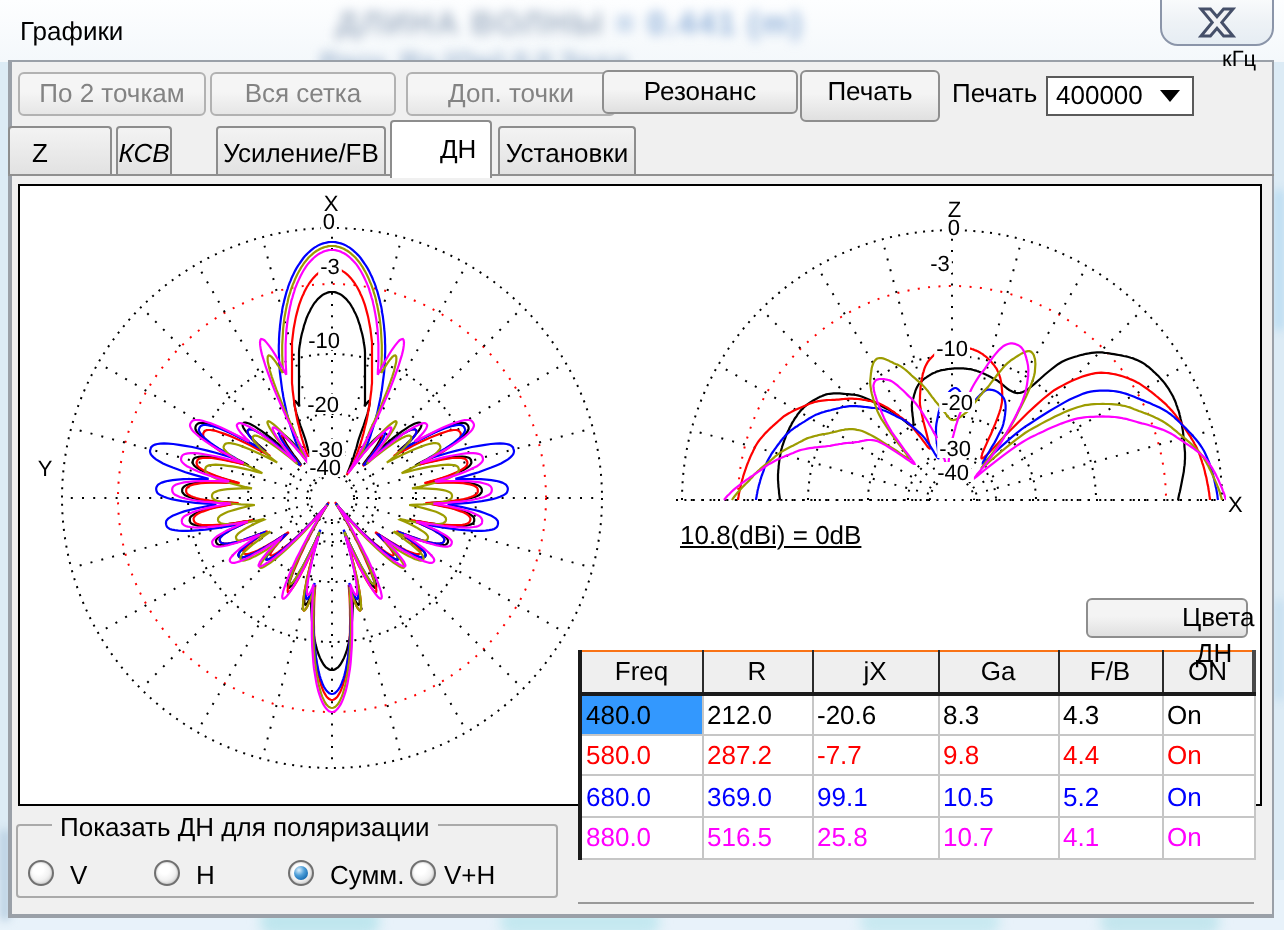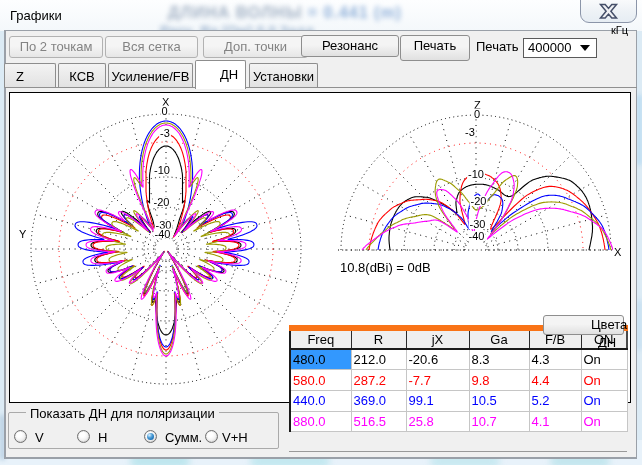--- a/index.html
+++ b/index.html
@@ -23,21 +23,21 @@
   background:linear-gradient(#f3f3f3,#e2e2e2); font-size:13px; color:#000; text-align:center; }
 .tab.active { background:#fff; z-index:5; }
 .panel { left:9px; top:92px; width:622px; height:311px; background:#fff; border:1px solid #000; }
 .gbox { left:8px; top:412px; width:271px; height:37px; border:1px solid #aaa; border-radius:2px; }
 .gboxlab { left:26px; top:406px; font-size:13px; color:#000; background:#f0f0f0; padding:0 4px; }
 .radio { position:absolute; width:13px; height:13px; border-radius:50%;
   border:1px solid #707070; background:radial-gradient(circle at 38% 32%, #ffffff 25%, #f2f2f2 55%, #d4d4d4 85%, #c4c4c4); box-shadow:inset 0 0 1px #aaa; }
 .radio.sel::after { content:""; position:absolute; left:2px; top:2px; width:7px; height:7px; border-radius:50%;
   background:radial-gradient(circle at 35% 30%, #cde7f9 5%, #4f9fd8 40%, #1a6fb5 75%, #10508a); }
 .rlab { position:absolute; font-size:13px; color:#000; }
-table.grid { position:absolute; left:289px; top:325px; border-top:6px solid #f97316; border-collapse:collapse; background:#fff;
+table.grid { position:absolute; left:289px; top:325px; border-top:1px solid #f97316; border-collapse:collapse; background:#fff;
   font-size:13px; table-layout:fixed; }
 table.grid td:first-child, table.grid th:first-child { border-left:2px solid #1b1b1b; }
 table.grid th:last-child { border-right:2px solid #4a4a4a; }
 table.grid th { background:#efefef; border:1px solid #2b2b2b; border-top:none;font-weight:normal; height:21px; padding:0;
   border-bottom:2px solid #1b1b1b; }
 table.grid td { border:1px solid #c6c6c6; height:20.7px; padding:0 0 0 2px; overflow:hidden; white-space:nowrap; }
 .blur-strip { filter:blur(3px); }
 </style></head>
 <body>
 <div class="abs" style="left:0;top:440px;width:642px;height:25px;background:#e8f2fa;"></div>
@@ -67,21 +67,21 @@
 <div class="btn dis" style="left:105px;top:36px;width:93px;height:22px;">Вся сетка</div>
 <div class="btn dis" style="left:203px;top:36px;width:105px;height:22px;">Доп. точки</div>
 <div class="btn" style="left:301px;top:35px;width:98px;height:22px;">Резонанс</div>
 <div class="btn" style="left:400px;top:35px;width:70px;height:26px;">Печать</div>
 <div class="abs" style="left:476px;top:39px;font-size:13px;">Печать</div>
 <div class="abs" style="left:523px;top:38px;width:74px;height:20px;border:1px solid #5a5a5a;background:#fff;font-size:13px;line-height:18px;padding-left:4px;">400000</div>
 <div class="abs" style="left:580px;top:45px;width:0;height:0;border-left:5.5px solid transparent;border-right:5.5px solid transparent;border-top:6.5px solid #000;"></div>
 <div class="abs" style="left:611px;top:24px;font-size:11px;">кГц</div>
 
 <div class="tab" style="left:4px;top:63px;width:52px;height:24px;line-height:26px;text-align:left;padding-left:11px;">Z</div>
-<div class="tab" style="left:58px;top:63px;width:48px;height:24px;line-height:26px;">КСВ</div>
+<div class="tab" style="left:58px;top:63px;width:28px;height:24px;line-height:26px;font-style:italic;">КСВ</div>
 <div class="tab" style="left:108px;top:63px;width:85px;height:24px;line-height:26px;">Усиление/FB</div>
 <div class="tab active" style="left:195px;top:60px;width:51px;height:29px;line-height:27px;text-align:left;padding-left:24px;">ДН</div>
 <div class="tab" style="left:249px;top:63px;width:69px;height:24px;line-height:26px;">Установки</div>
 <div class="abs" style="left:4px;top:87px;width:633px;height:1px;background:#909090;z-index:1;"></div>
 
 <div class="abs panel"></div>
 <svg width="642" height="465" viewBox="0 0 642 465" style="position:absolute;left:0;top:0;" font-family="Liberation Sans, sans-serif">
 <circle cx="166.0" cy="249.0" r="135" fill="none" stroke="#000000" stroke-width="1" stroke-dasharray="1 3.2"></circle>
 <circle cx="166.0" cy="249.0" r="107" fill="none" stroke="#ff0000" stroke-width="1" stroke-dasharray="1 4.2"></circle>
 <circle cx="166.0" cy="249.0" r="72" fill="none" stroke="#000000" stroke-width="1" stroke-dasharray="1 3.2"></circle>
@@ -168,22 +168,22 @@
     <text x="468.1" y="178.0" font-size="11" fill="#000">-10</text>
 <rect x="469.6" y="196.0" width="17.9" height="10" fill="#fff"></rect>
     <text x="470.6" y="205.0" font-size="11" fill="#000">-20</text>
 <rect x="468.6" y="219.0" width="17.9" height="10" fill="#fff"></rect>
     <text x="469.6" y="228.0" font-size="11" fill="#000">-30</text>
 <rect x="467.6" y="231.0" width="17.9" height="10" fill="#fff"></rect>
     <text x="468.6" y="240.0" font-size="11" fill="#000">-40</text>
 <rect x="613.0" y="247.0" width="8.1" height="10" fill="#fff"></rect>
     <text x="614.0" y="256.0" font-size="11" fill="#000">X</text>
 </svg>
-<div class="abs" style="left:340px;top:260px;font-size:13px;">10.8(dBi) = 0dB</div>
-<div class="btn" style="left:543px;top:315px;width:81px;height:20px;line-height:18px;z-index:4;padding-left:47px;">Цвета ДН</div>
+<div class="abs" style="left:340px;top:260px;font-size:13px;text-decoration:underline;">10.8(dBi) = 0dB</div>
+<div class="btn" style="left:543px;top:299px;width:81px;height:20px;line-height:18px;z-index:4;padding-left:47px;">Цвета ДН</div>
 
 <table class="grid">
 <colgroup>
       <col style="width:61px">
       <col style="width:55px">
       <col style="width:63px">
       <col style="width:60px">
       <col style="width:52px">
       <col style="width:46px">
     </colgroup>
@@ -206,21 +206,21 @@
       </tr>
 <tr style="color:#ff0000;">
         <td>580.0</td>
         <td>287.2</td>
         <td>-7.7</td>
         <td>9.8</td>
         <td>4.4</td>
         <td>On</td>
       </tr>
 <tr style="color:#0000ff;">
-        <td>440.0</td>
+        <td>680.0</td>
         <td>369.0</td>
         <td>99.1</td>
         <td>10.5</td>
         <td>5.2</td>
         <td>On</td>
       </tr>
 <tr style="color:#ff00ff;">
         <td>880.0</td>
         <td>516.5</td>
         <td>25.8</td>

